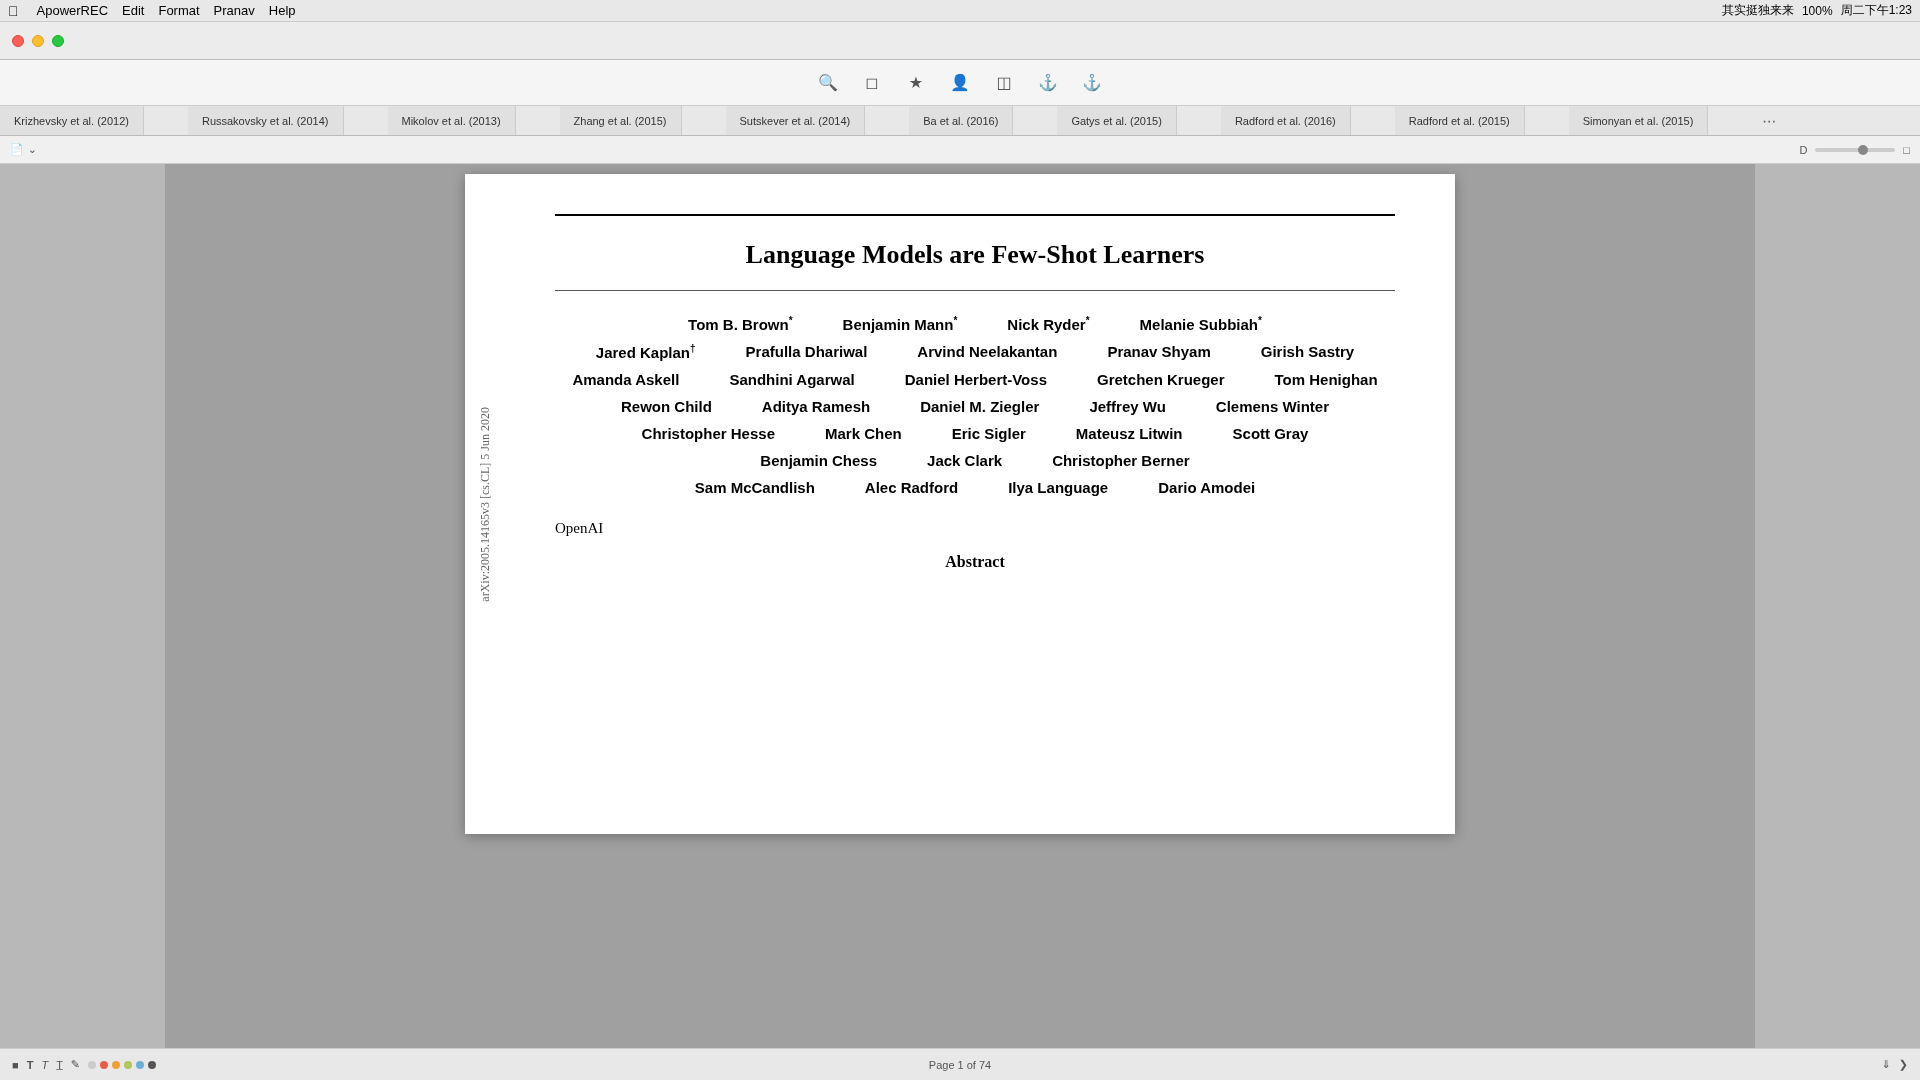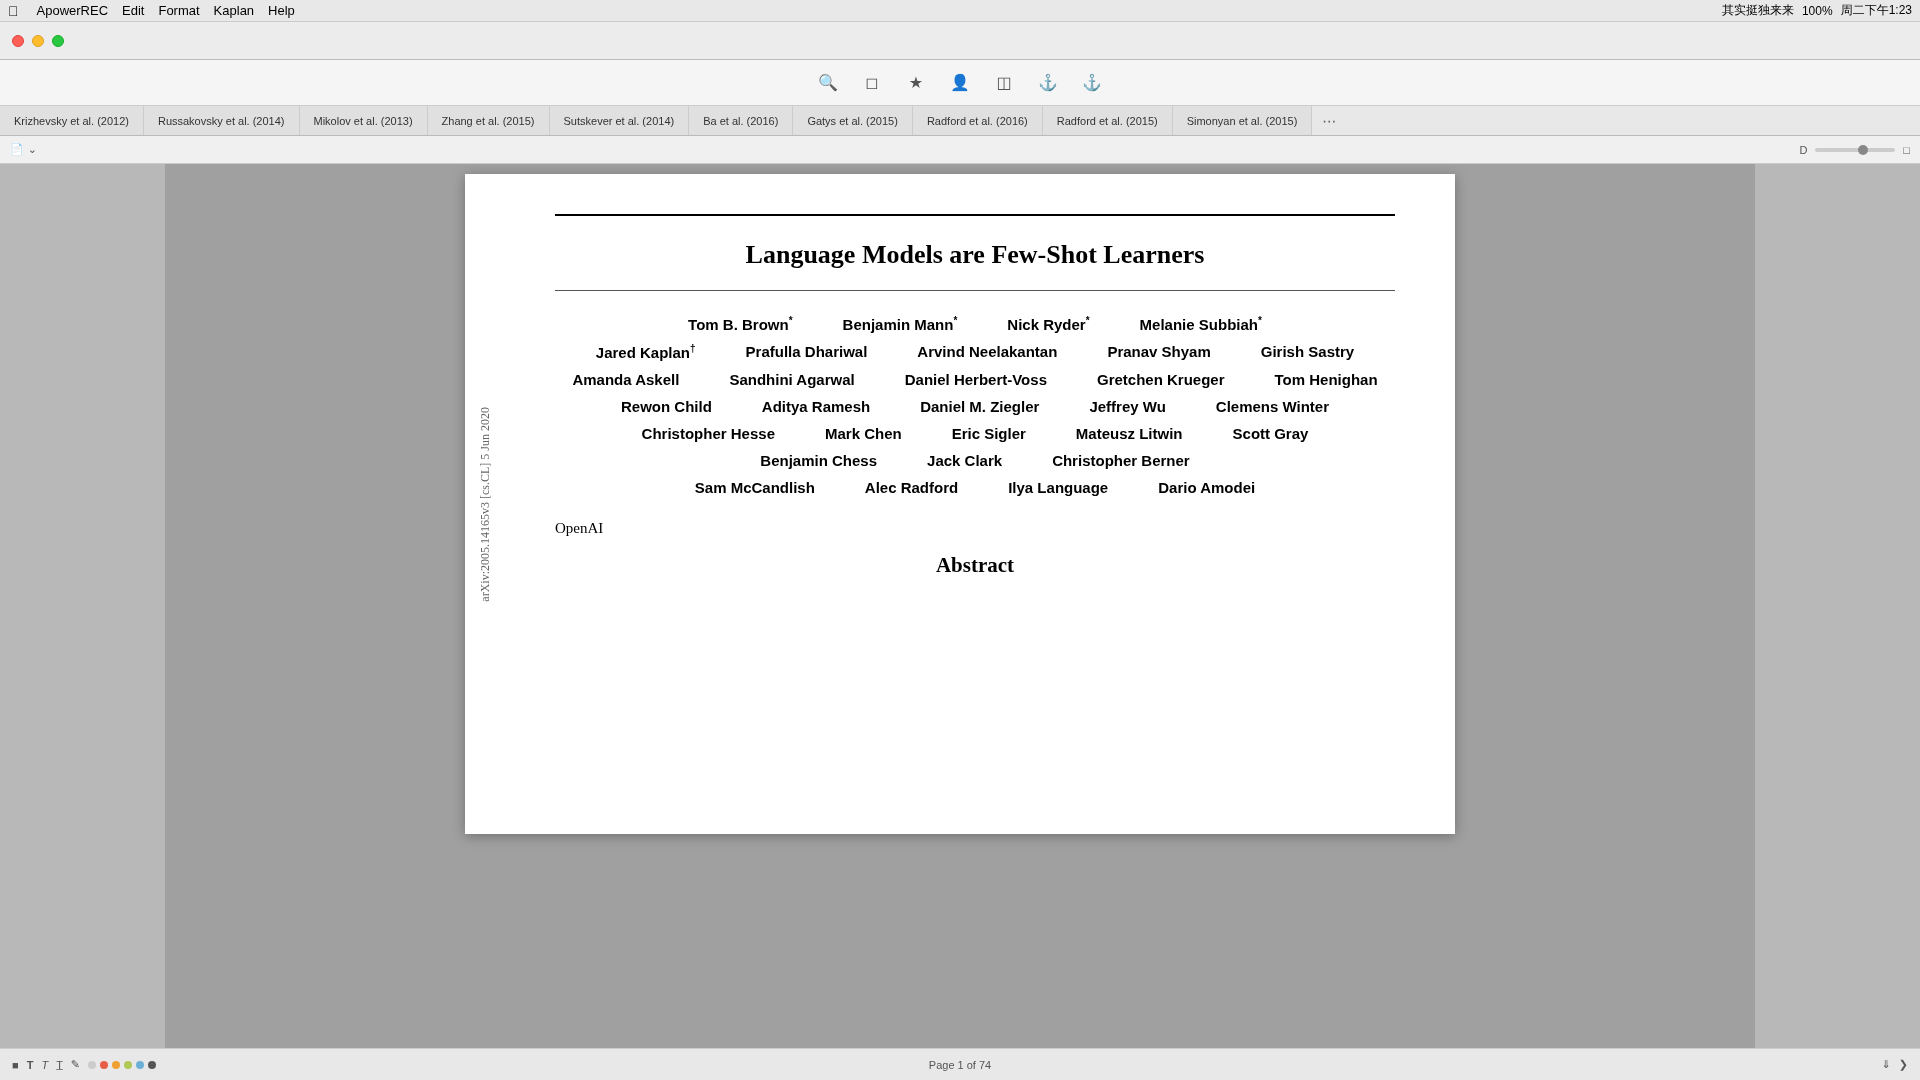--- a/index.html
+++ b/index.html
@@ -94,20 +94,21 @@
     }
 
     
     .tabbar {
       height: 30px;
       background: #e8e8e8;
       border-bottom: 1px solid #bbb;
       display: flex;
       align-items: stretch;
       overflow: hidden;
+      gap: 44px;
     }
     .tab {
       padding: 0 14px;
       font-size: 11px;
       color: #333;
       display: flex;
       align-items: center;
       border-right: 1px solid #ccc;
       cursor: pointer;
       white-space: nowrap;
@@ -265,21 +266,21 @@
       text-align: center;
     }
     .affiliation {
       font-size: 15px;
       text-align: left;
       font-family: 'Times New Roman', Georgia, serif;
       margin-top: 8px;
       margin-bottom: 16px;
     }
     .section-title {
-      font-size: 21px;
+      font-size: 16px;
       font-weight: bold;
       text-align: center;
       font-family: 'Times New Roman', Georgia, serif;
       margin-top: 8px;
     }
 
     
     .bottom-toolbar {
       height: 32px;
       background: #e8e8e8;
@@ -313,21 +314,21 @@
   </style>
 </head>
 <body>
 
 <div class="menubar">
   <div class="menubar-left">
     <span class="apple-logo"></span>
     <span>ApowerREC</span>
     <span>Edit</span>
     <span>Format</span>
-    <span>Kaplan</span>
+    <span>Pranav</span>
     <span>Help</span>
   </div>
   <div class="menubar-right">
     <span>其实挺独来来</span>
     <span>100%</span>
     <span>周二下午1:23</span>
   </div>
 </div>
 
 <div class="app-window">

